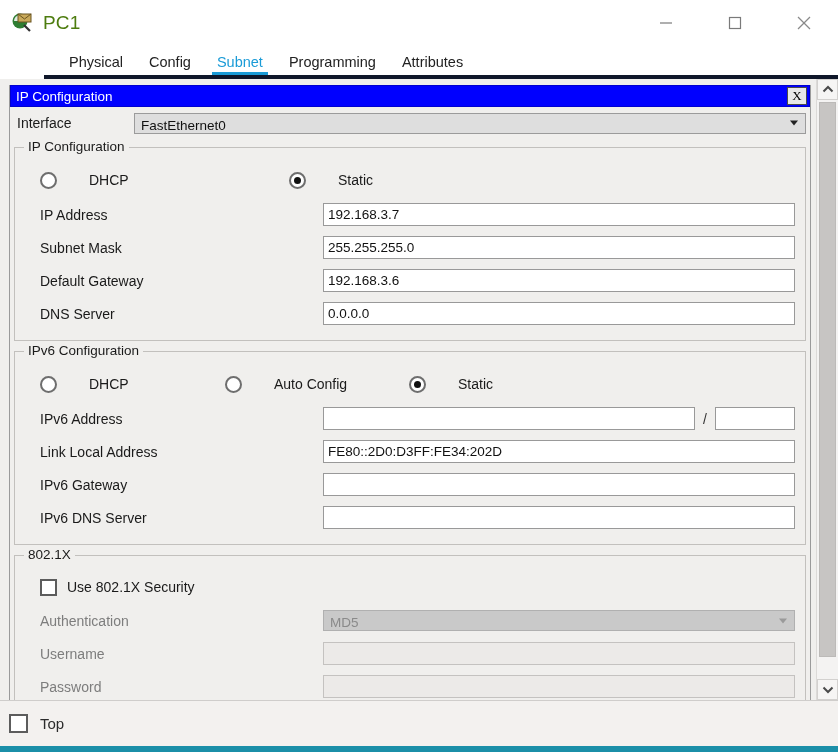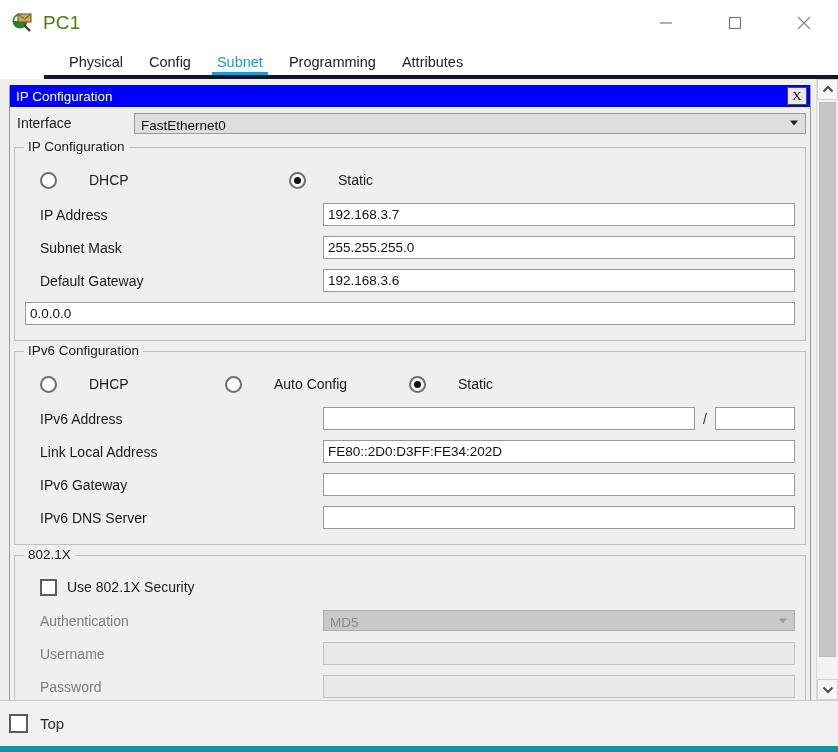--- a/index.html
+++ b/index.html
@@ -399,20 +399,21 @@
             </div>
             <div class="row">
               <div class="row-label">Subnet Mask</div>
               <div class="txt">255.255.255.0</div>
             </div>
             <div class="row">
               <div class="row-label">Default Gateway</div>
               <div class="txt">192.168.3.6</div>
             </div>
             <div class="row">
+              <div class="row-label">DNS Server</div>
               <div class="txt">0.0.0.0</div>
             </div>
           </div>
 
           <div class="group">
             <div class="group-title">IPv6 Configuration</div>
 
             <div class="radio-row">
               <div class="radio-item" style="width:185px">
                 <span class="radio"></span>

